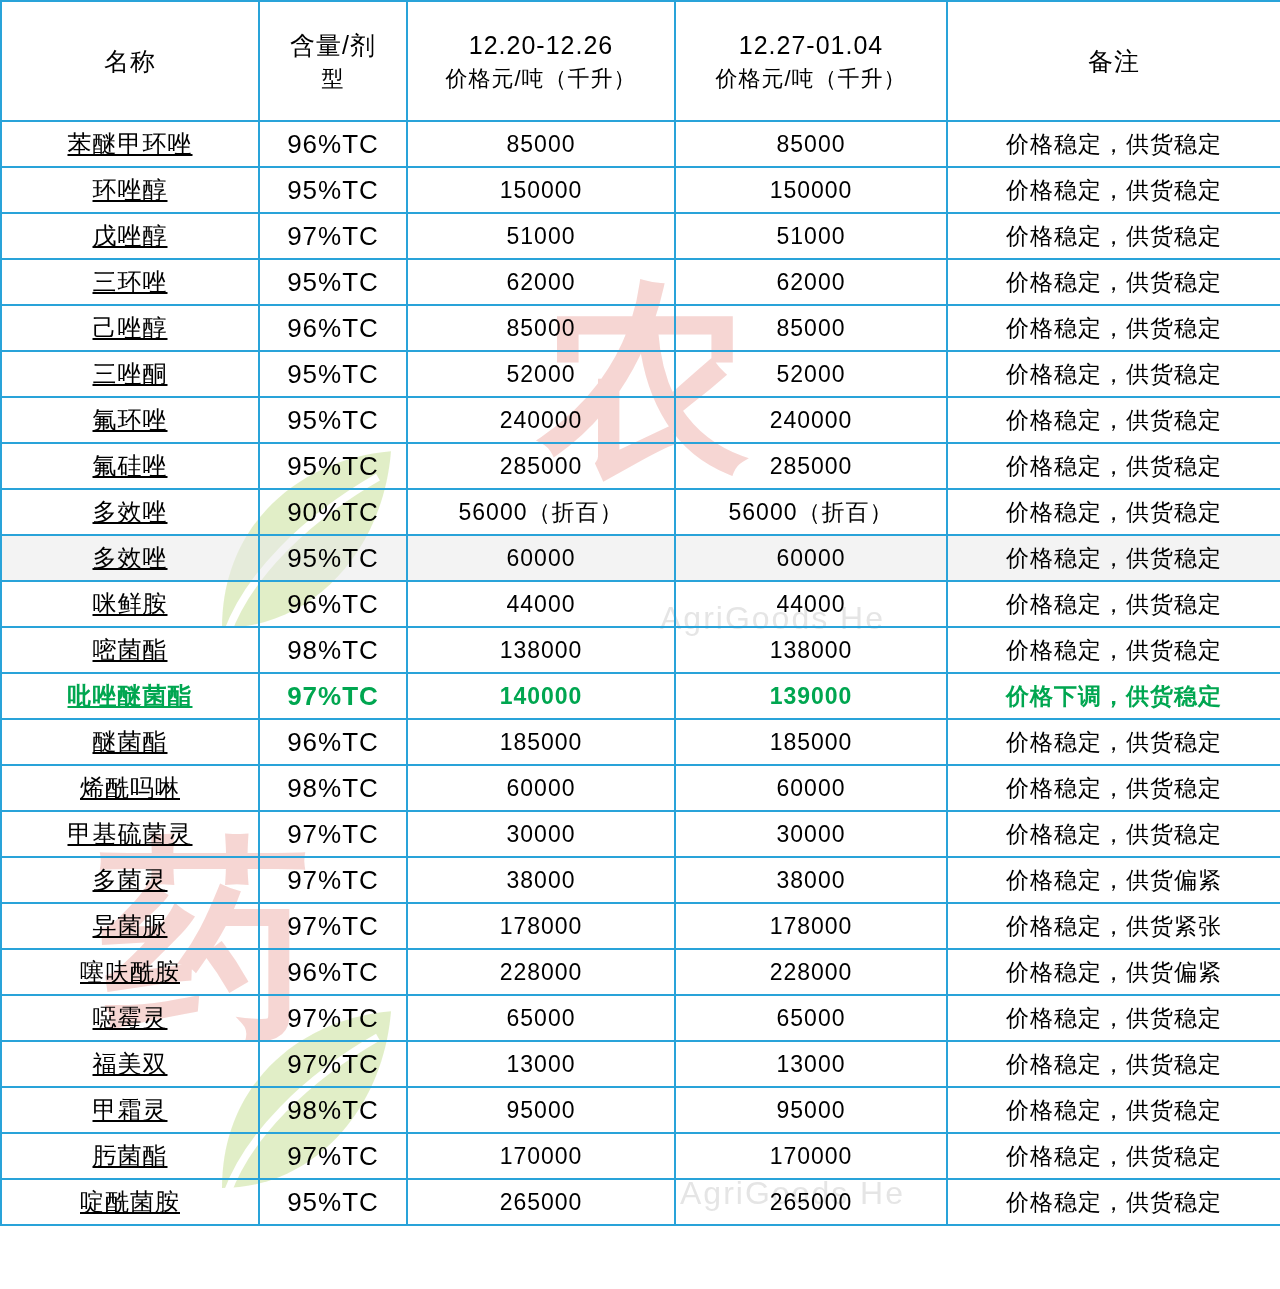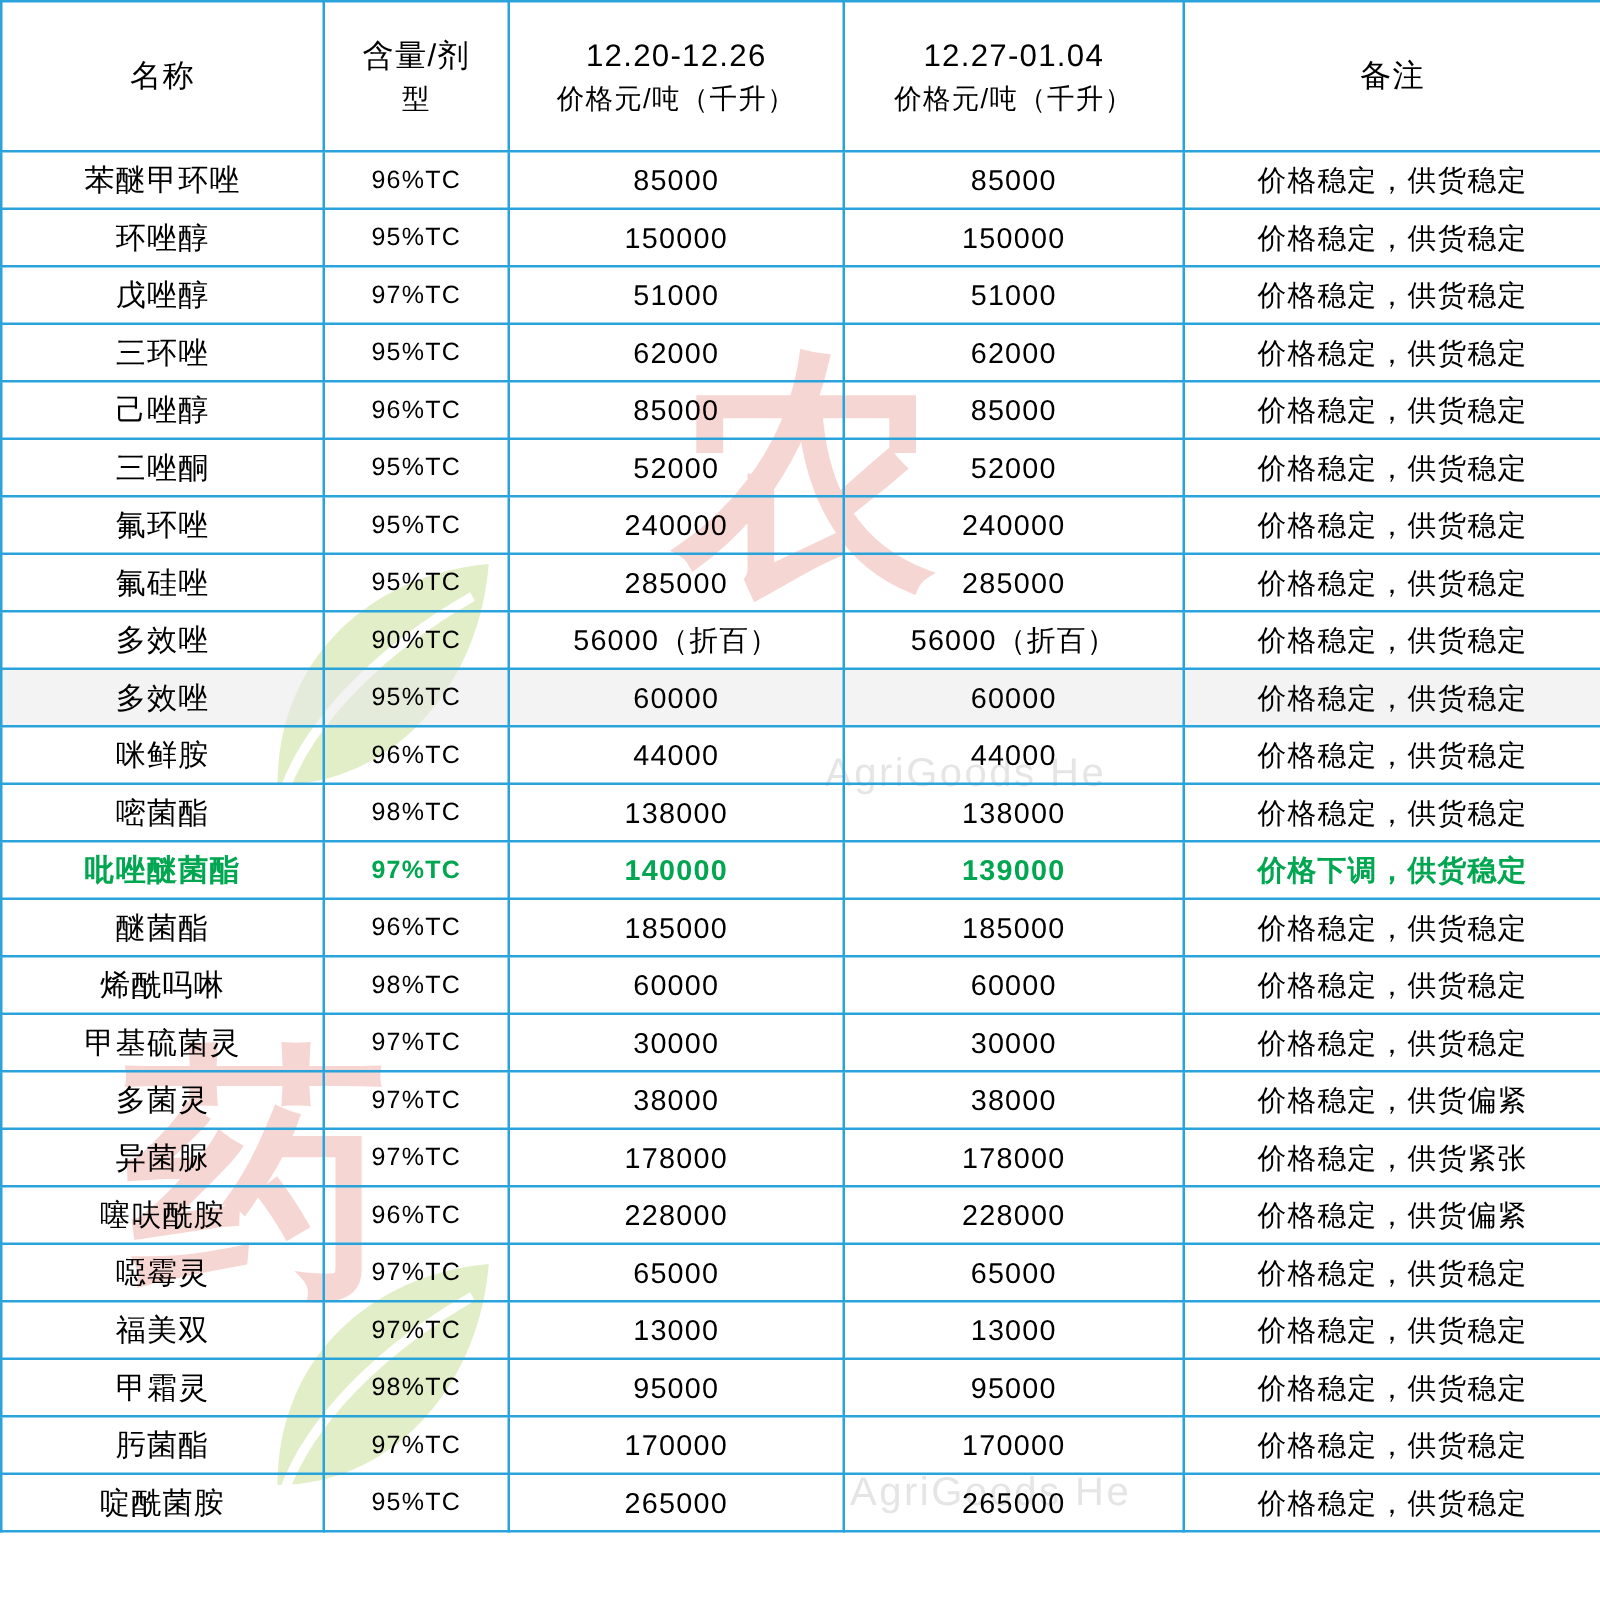--- a/index.html
+++ b/index.html
@@ -81,22 +81,22 @@
   }
   thead th .sub {
     display: block;
     font-size: 22px;
   }
   tbody td {
     height: 44px;
     font-size: 23px;
     letter-spacing: 1px;
   }
-  tbody td.name { font-size: 24px; }
-  tbody td.conc { font-size: 20px; }
+  tbody td.name { font-size: 24px; text-decoration: underline; }
+  tbody td.conc { font-size: 26px; }
   tbody td.note { font-size: 23px; margin-left: 36px; }
 
   tr.highlight td {
     color: #00a650;
     font-weight: bold;
   }
   tr.shade td {
     background: rgba(233, 233, 233, 0.55);
   }
 </style>

